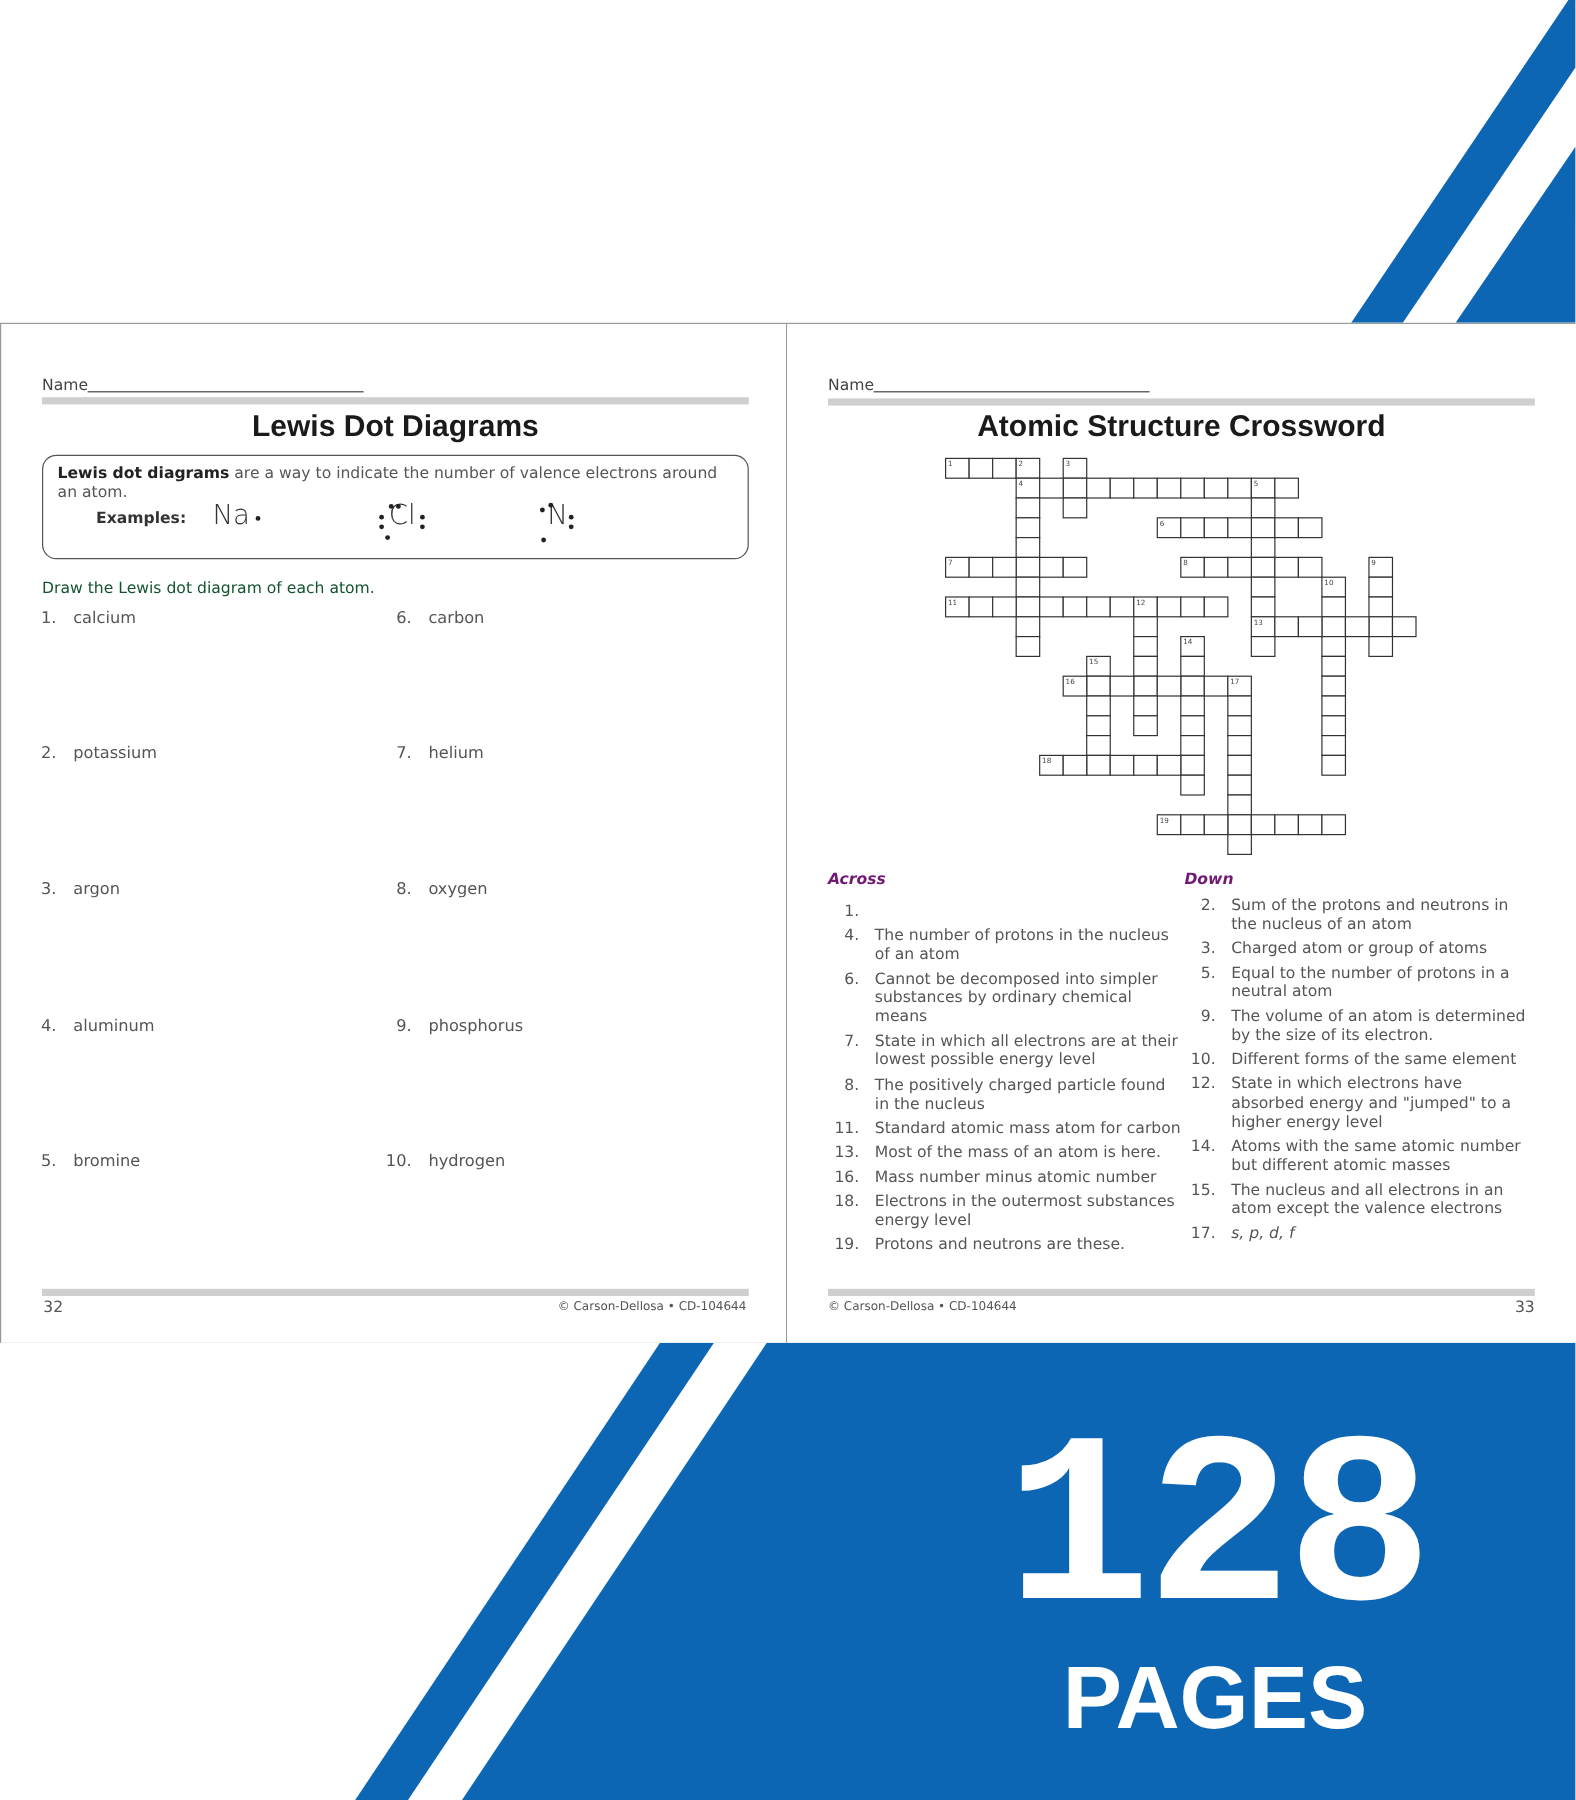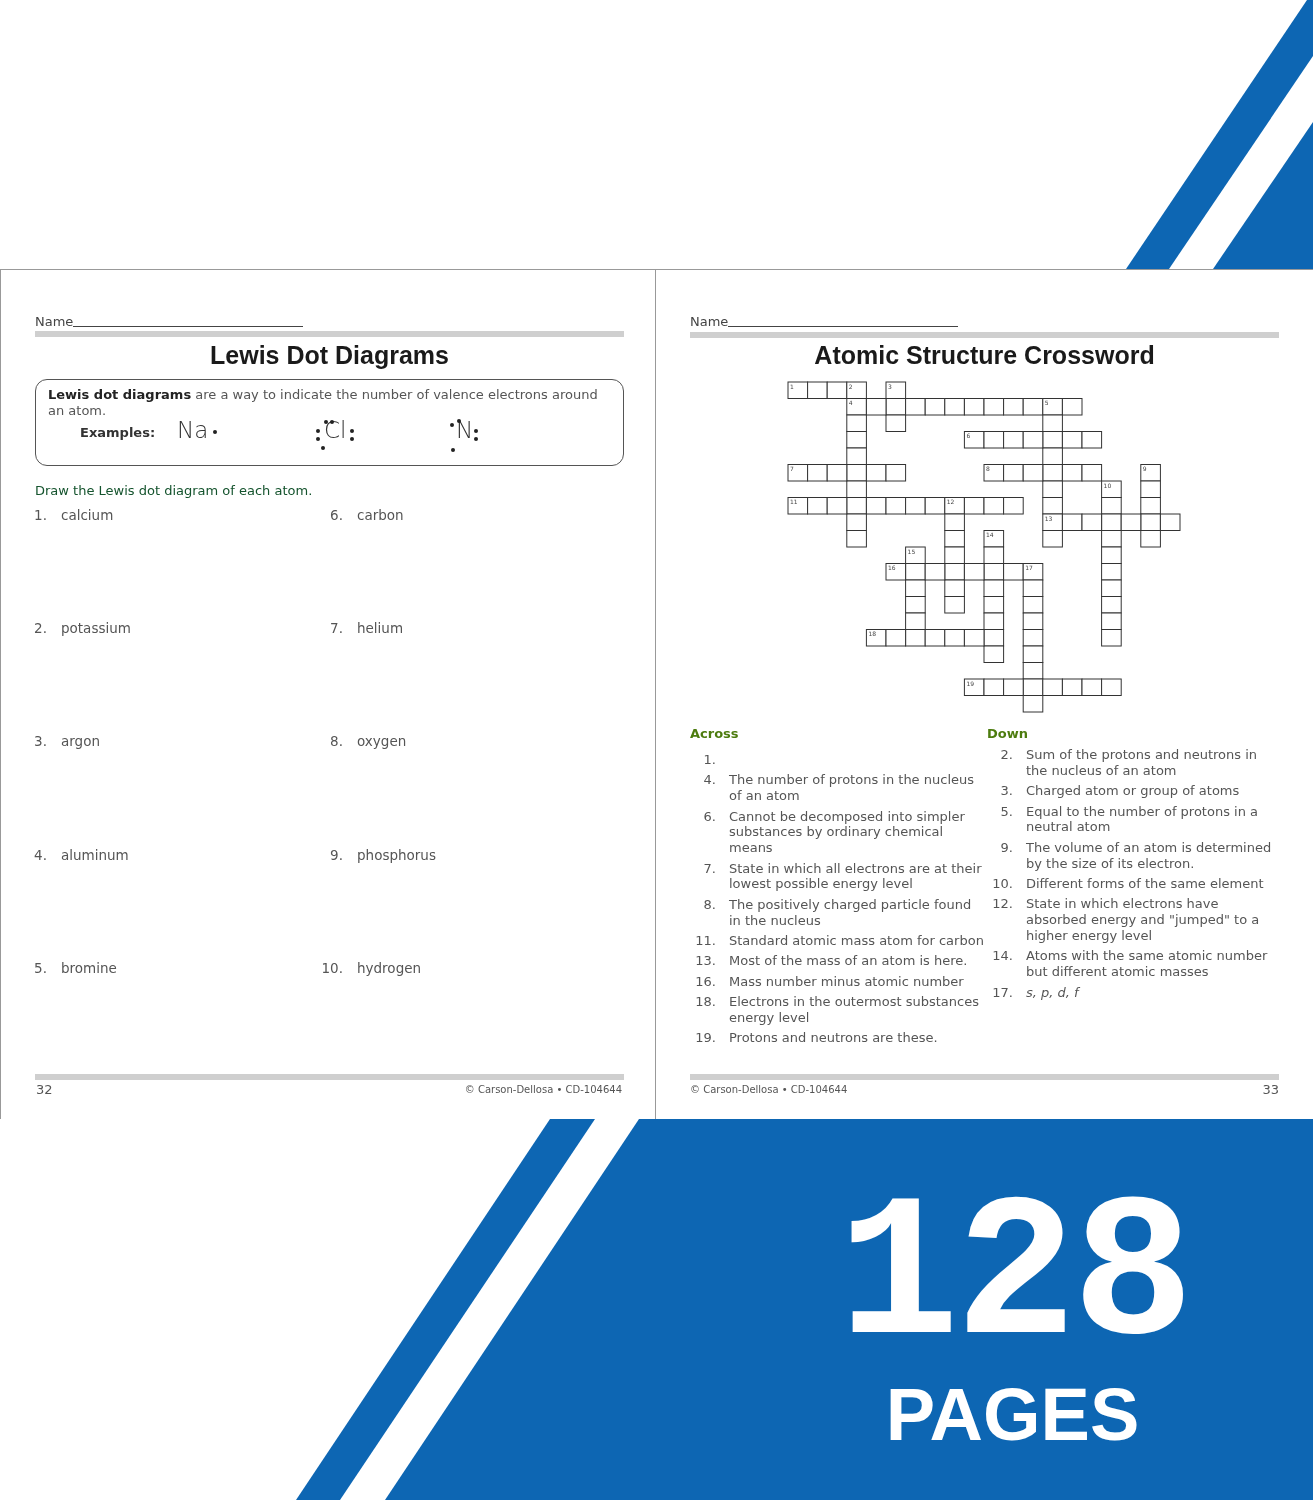--- a/index.html
+++ b/index.html
@@ -21,21 +21,21 @@
   .intro-box b { color: #222; }
   .examples-label { position: absolute; left: 44px; top: 45px; font-weight: bold; font-size: 13px; color: #333; }
   .ex { position: absolute; top: 42px; font-size: 23px; color: #333; font-family: "DejaVu Sans", sans-serif; font-weight: 300; }
   .dot { position: absolute; width: 4px; height: 4px; border-radius: 2px; background: #222; }
   .instruction { position: absolute; left: 34px; top: 213px; font-size: 13px; color: #14532d; }
   .atom { position: absolute; font-size: 13.5px; color: #555; }
   .atom .num { display: inline-block; width: 36px; text-align: right; padding-right: 14px; }
   .footer-bar { position: absolute; top: 804px; height: 6px; background: #cfcfcf; }
   .footer-text { position: absolute; top: 814px; font-size: 10px; color: #555; }
   .page-num { position: absolute; top: 812px; font-size: 13px; color: #555; }
-  .clue-head { position: absolute; font-weight: bold; font-size: 13px; color: #4d7c0f; }
+  .clue-head { position: absolute; font-weight: bold; font-size: 13px; color: #701a75; font-style: italic; }
   .clue-list { position: absolute; font-size: 13px; color: #555; line-height: 15.8px; }
   .clue { display: flex; margin-bottom: 4.6px; }
   .clue .cn { width: 39px; flex: none; text-align: right; padding-right: 13px; }
   .clue .ct { flex: 1; }
   .clue .ct.italic { font-style: italic; }
   .big-128 { position: absolute; left: 838px; top: 1178px; width: 330px; text-align: center; font-family: Liberation Mono, monospace;
              font-weight: bold; font-size: 202px; color: #fff; letter-spacing: -4px; line-height: 1; }
   .big-pages { position: absolute; left: 870px; top: 1378px; width: 285px; text-align: center; font-family: "Liberation Sans", sans-serif;
                font-weight: bold; font-size: 74px; color: #fff; line-height: 1; }
   #grid { position: absolute; left: 0; top: 0; }
@@ -183,20 +183,24 @@
           <span class="cn">10.</span>
           <span class="ct">Different forms of the same element</span>
         </div>
         <div class="clue">
           <span class="cn">12.</span>
           <span class="ct">State in which electrons have absorbed energy and "jumped" to a higher energy level</span>
         </div>
         <div class="clue">
           <span class="cn">14.</span>
           <span class="ct">Atoms with the same atomic number but different atomic masses</span>
+        </div>
+        <div class="clue">
+          <span class="cn">15.</span>
+          <span class="ct">The nucleus and all electrons in an atom except the valence electrons</span>
         </div>
         <div class="clue">
           <span class="cn">17.</span>
           <span class="ct italic">s, p, d, f</span>
         </div>
       </div>
 
     <div class="footer-bar" style="left:34px; width:589px;"></div>
     <div class="footer-text" style="left:34px;">© Carson-Dellosa • CD-104644</div>
     <div class="page-num" style="right:34px;">33</div>

